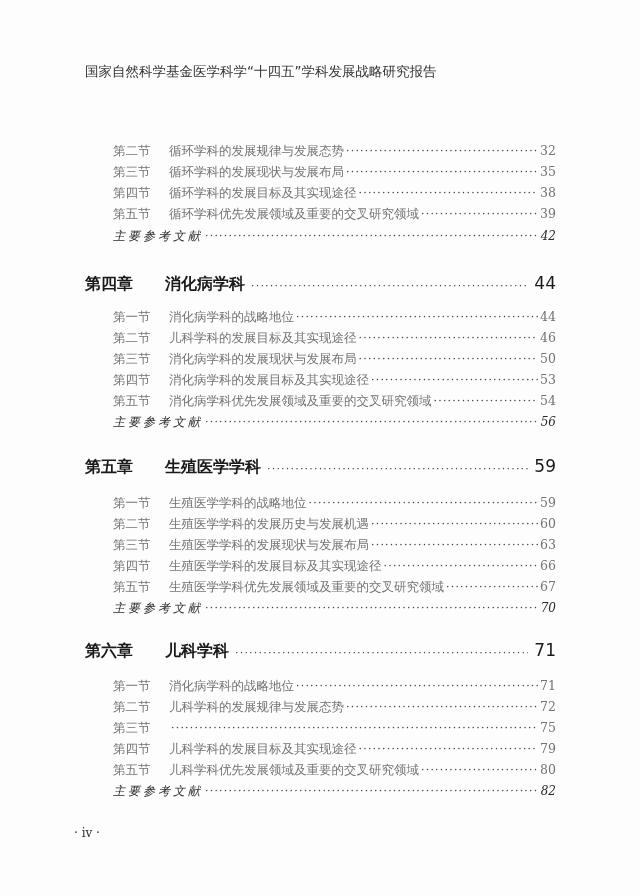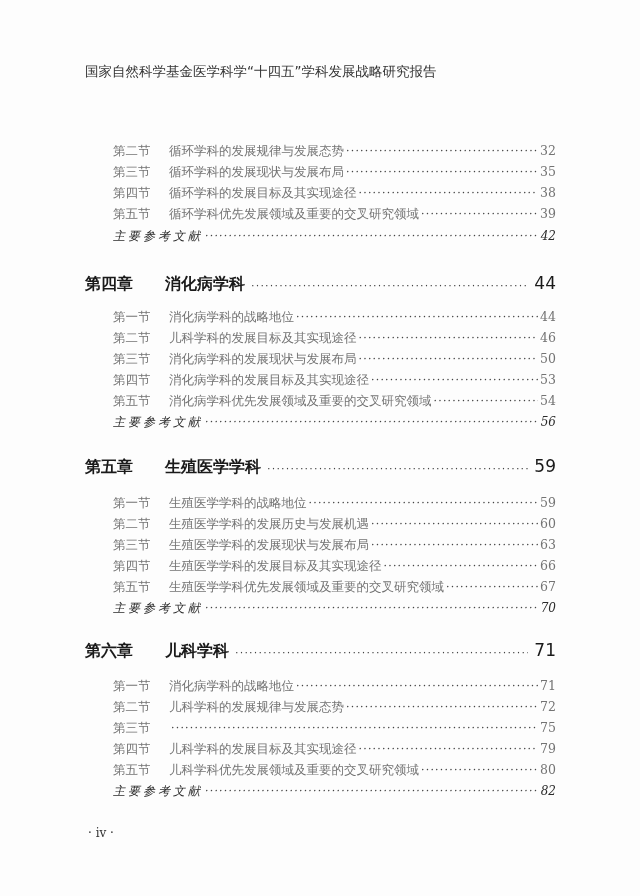--- a/index.html
+++ b/index.html
@@ -16,21 +16,21 @@
   .dots { flex:1; overflow:hidden; white-space:nowrap; margin:0 2px; color:#444;
           letter-spacing:1.2px; font-size:11px; }
   .dots::before { content:"··································································································································································"; }
   .page { flex:none; white-space:nowrap;margin-top:40px; }
   .chap { left:85px; width:471px; font-family:"DejaVu Sans", sans-serif; font-weight:bold;
           font-size:16px; color:#1a1a1a; }
   .chap .num { white-space:nowrap; flex:none; width:80px; }
   .chap .title { white-space:nowrap; flex:none; }
   .chap .dots { font-weight:normal; font-size:11px; margin:0 6px; }
   .chap .page { font-weight:normal; font-size:17px; }
-  .folio { position:absolute; left:88px; top:826px; font-size:12px; color:#333; }
+  .folio { position:absolute; left:74px; top:826px; font-size:12px; color:#333; }
 </style>
 </head>
 <body>
 
 <div class="header">国家自然科学基金医学科学“十四五”学科发展战略研究报告</div>
 
 <div class="row sec" style="top:103px">
   <span class="num">第二节</span>
   <span class="title">循环学科的发展规律与发展态势</span>
   <span class="dots"></span>

